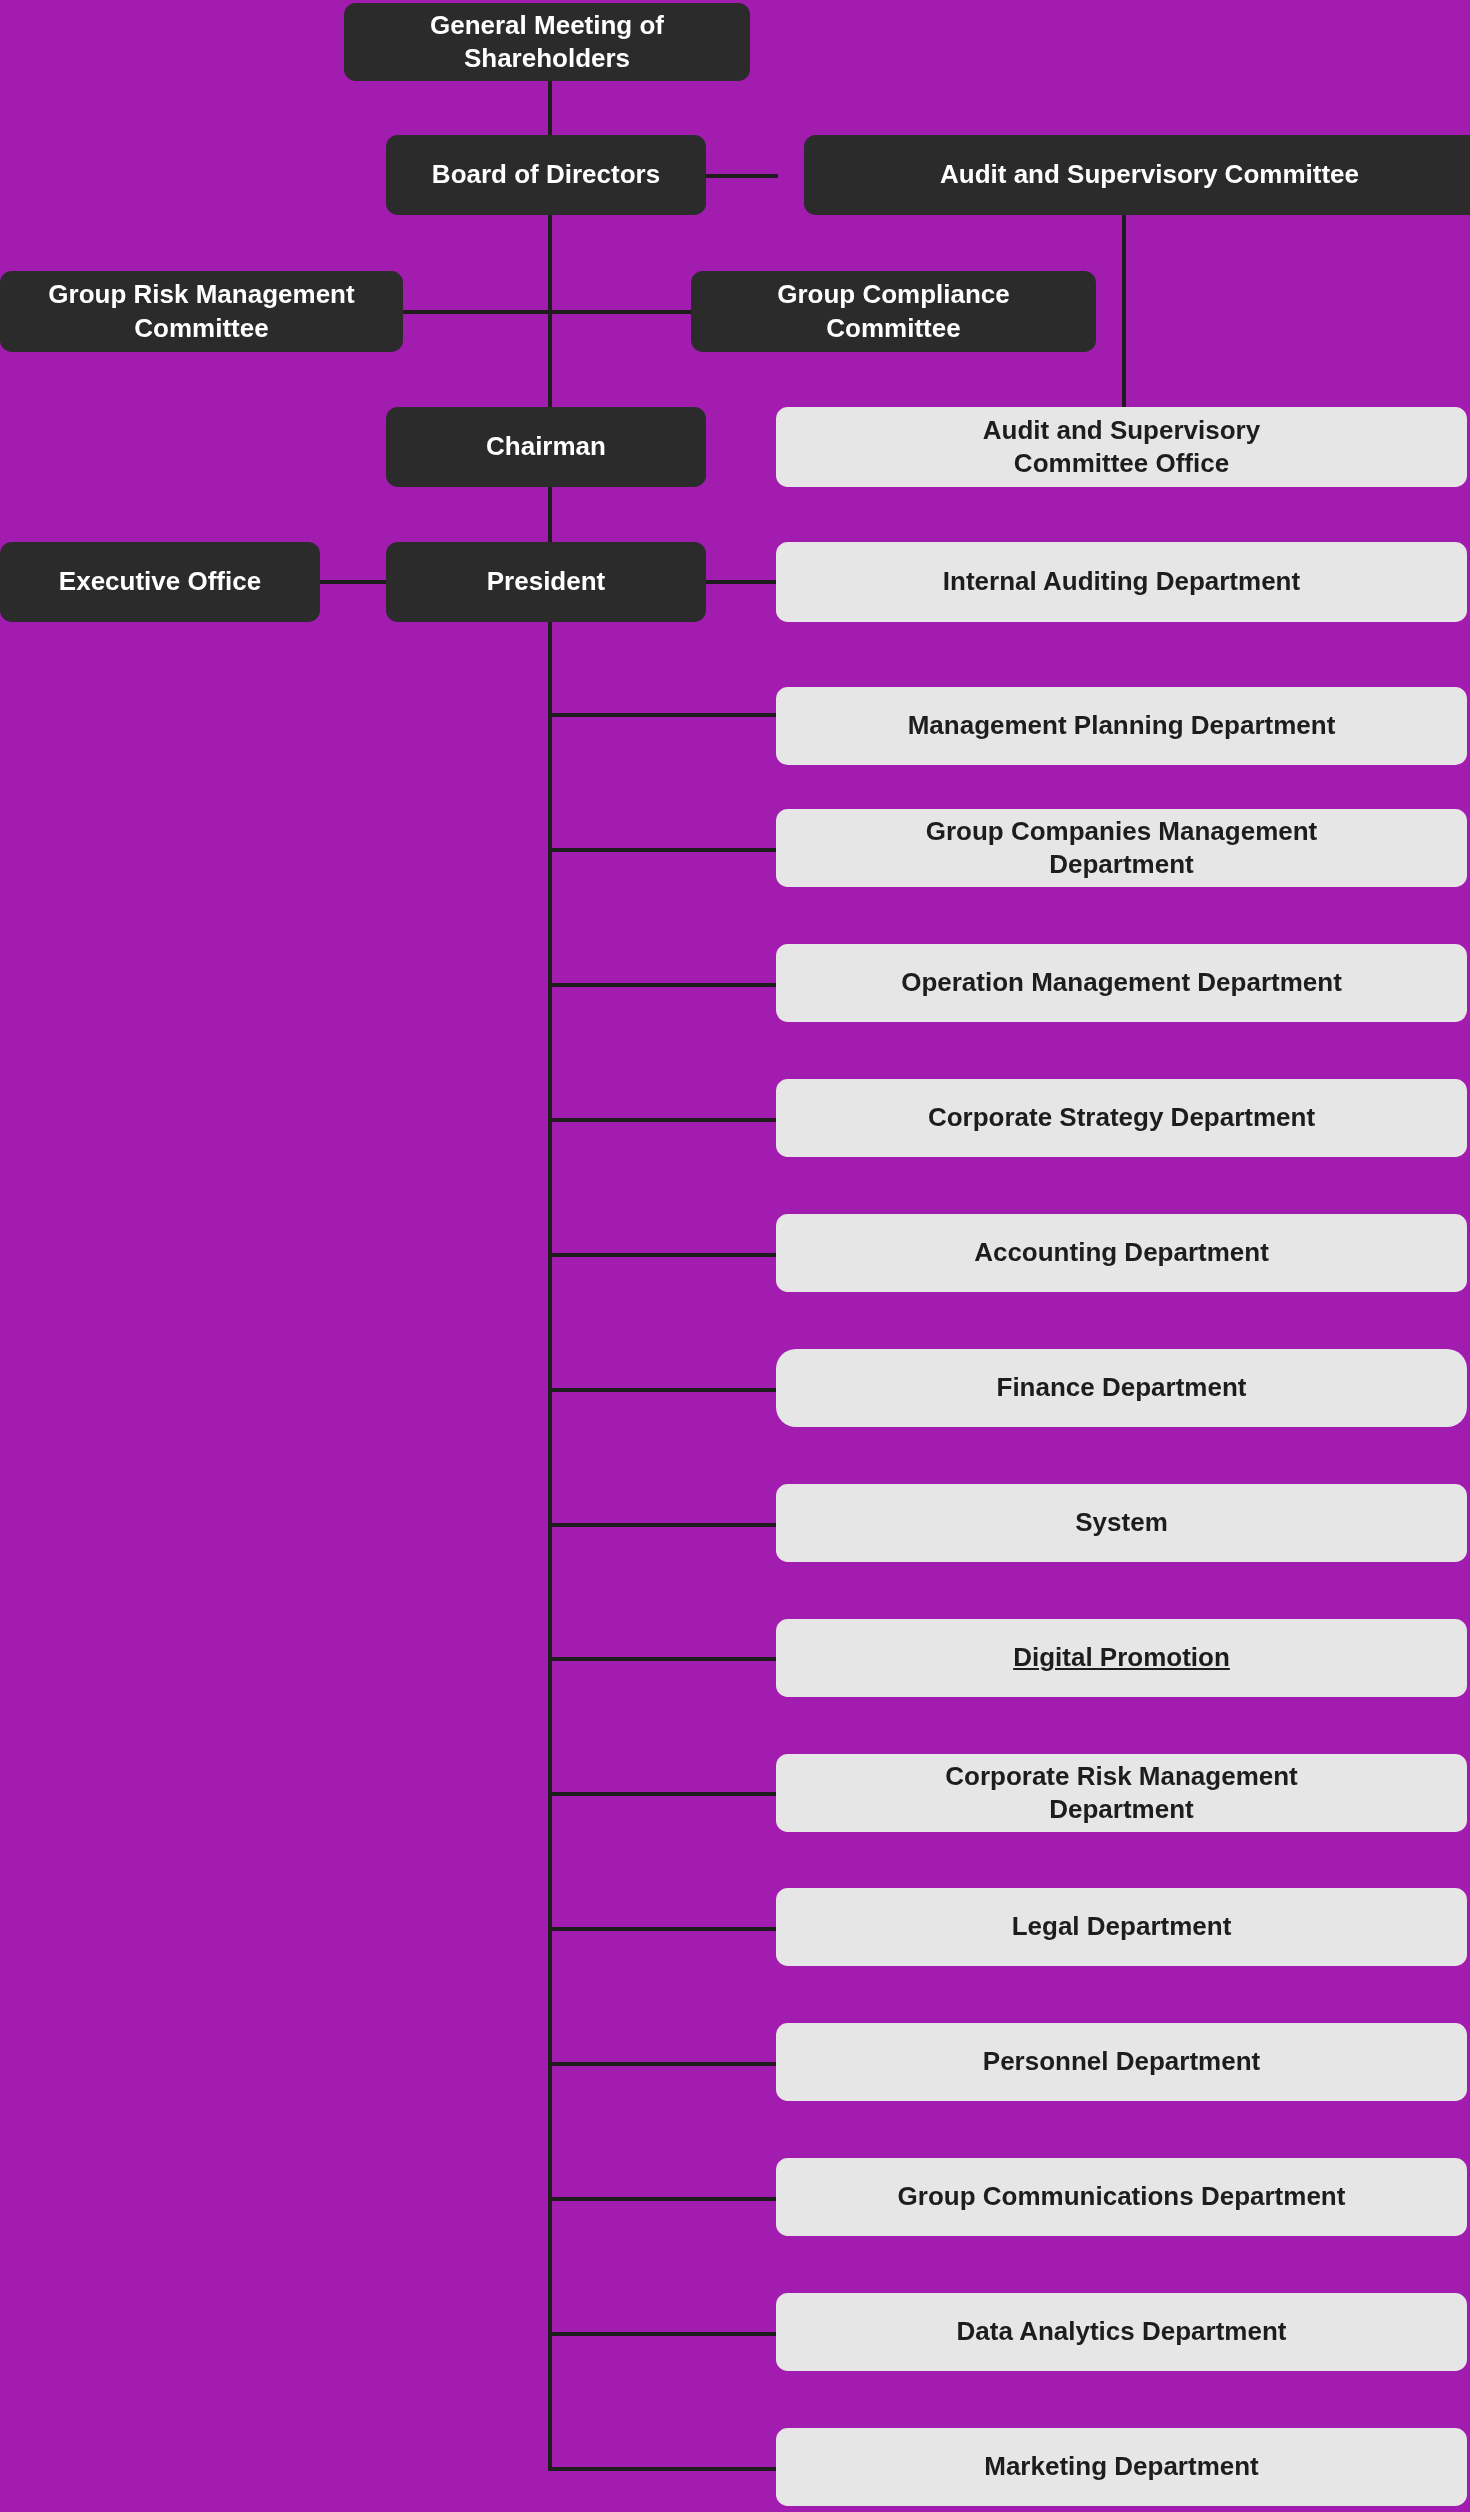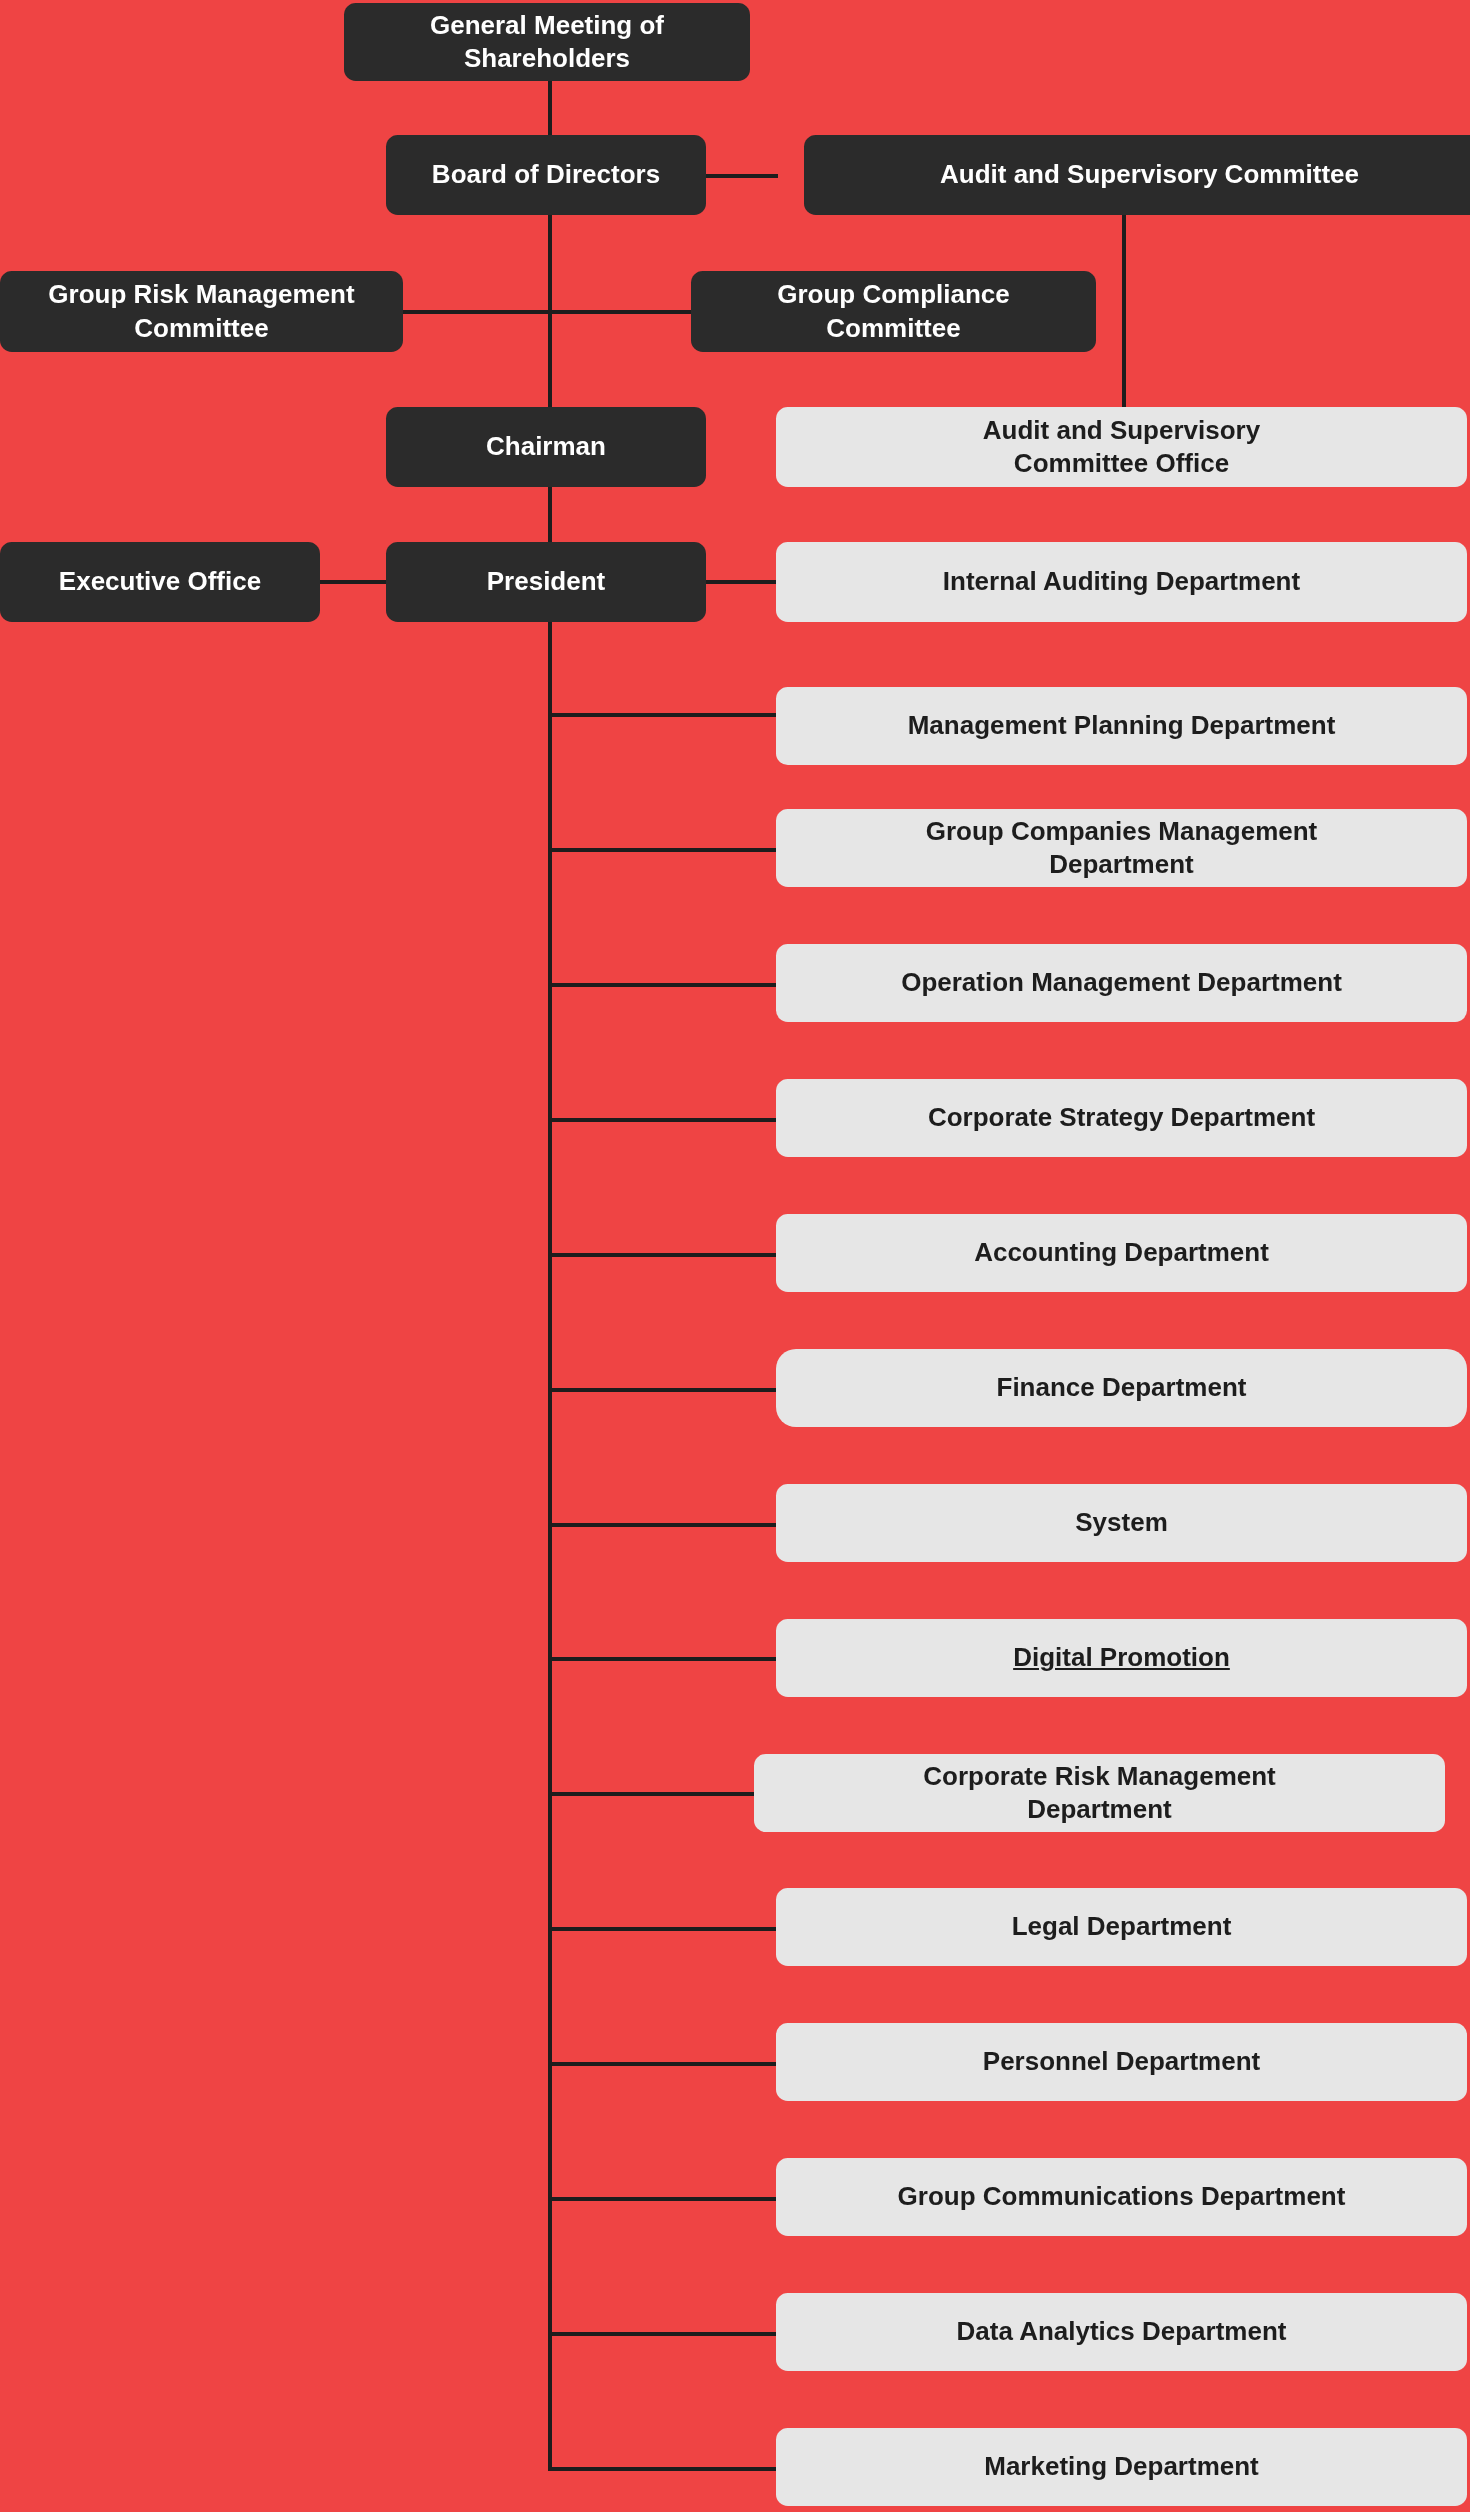--- a/index.html
+++ b/index.html
@@ -1,21 +1,21 @@
 <!DOCTYPE html>
 <html style="font-size:13.5px"><head>
 <meta charset="utf-8">
 <style>
   html,body{margin:0;padding:0;background:#fff;}
   body{font-family:"Liberation Sans","DejaVu Sans",sans-serif;}
   #chart{
     position:relative;
     width:1470px;
     height:2512px;
-    background:#ef4444;
+    background:#a21caf;
     overflow:hidden;
   }
   .node{
     position:absolute;
     box-sizing:border-box;
     display:flex;
     align-items:center;
     justify-content:center;
     text-align:center;
     border-radius:11.8px;
@@ -142,21 +142,21 @@
     </div>
   <div class="node gray" style="left:776px; top:1349px; width:691px; height:78px;border-radius:20px;">
       <span class="lbl">Finance Department</span>
     </div>
   <div class="node gray" style="left:776px; top:1484px; width:691px; height:78px;">
       <span class="lbl">System</span>
     </div>
   <div class="node gray" style="left:776px; top:1619px; width:691px; height:78px;text-decoration:underline;">
       <span class="lbl">Digital Promotion</span>
     </div>
-  <div class="node gray" style="left:754px; top:1754px; width:691px; height:78px;">
+  <div class="node gray" style="left:776px; top:1754px; width:691px; height:78px;">
       <span class="lbl">Corporate Risk Management
 Department</span>
     </div>
   <div class="node gray" style="left:776px; top:1888px; width:691px; height:78px;">
       <span class="lbl">Legal Department</span>
     </div>
   <div class="node gray" style="left:776px; top:2023px; width:691px; height:78px;">
       <span class="lbl">Personnel Department</span>
     </div>
   <div class="node gray" style="left:776px; top:2158px; width:691px; height:78px;">

